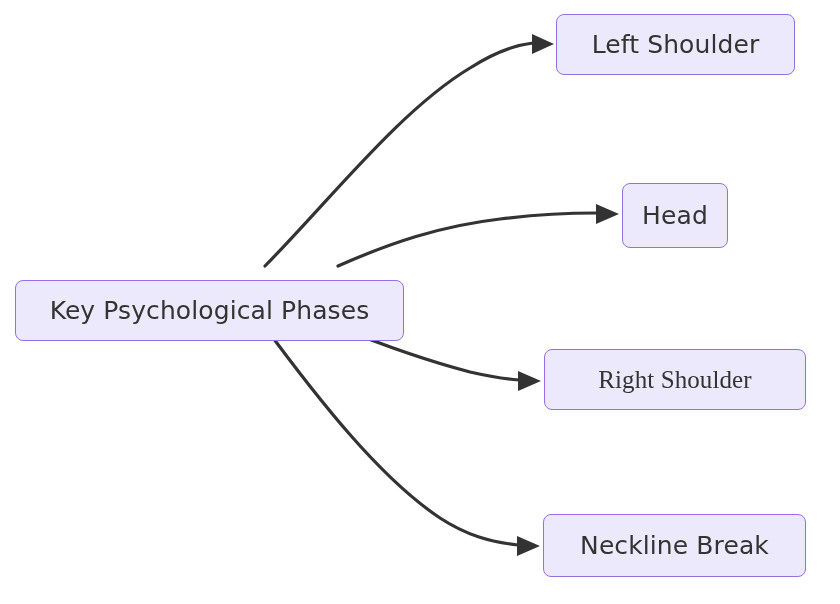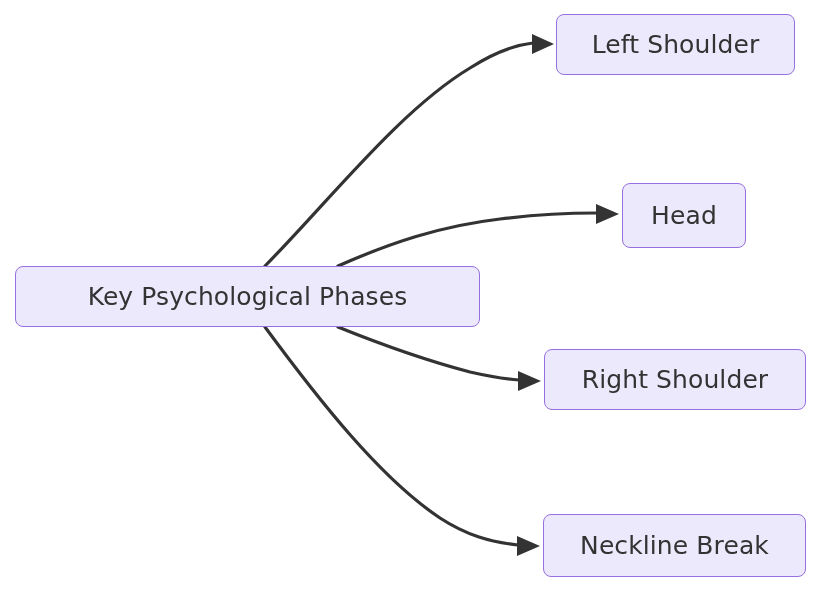--- a/index.html
+++ b/index.html
@@ -48,24 +48,24 @@
     color: #333333;
     font-size: 25px;
     line-height: 1;
     white-space: nowrap;
     letter-spacing: 0.1px;
   }
   .node-label {
     display: block;
     padding: 0 16px;
   }
-  #node-root   { left: 15px;  top: 266px; width: 465px; height: 61px; }
+  #node-root   { left: 15px;  top: 280px; width: 389px; height: 61px; }
   #node-ls     { left: 556px; top: 14px;  width: 239px; height: 61px; }
-  #node-head   { left: 622px; top: 183px; width: 124px; height: 65px; }
-  #node-rs     { left: 544px; top: 349px; width: 262px; height: 61px; }
+  #node-head   { left: 622px; top: 183px; width: 106px; height: 65px; }
+  #node-rs     { left: 544px; top: 349px; width: 262px; height: 61px; font-family: Liberation Serif, serif; }
   #node-nb     { left: 543px; top: 514px; width: 263px; height: 63px; }
 </style>
 </head>
 <body>
 
 <div id="diagram">
 
   <svg id="edge-layer" viewBox="0 0 840 604" width="840" height="604" xmlns="http://www.w3.org/2000/svg">
 
     <g>

